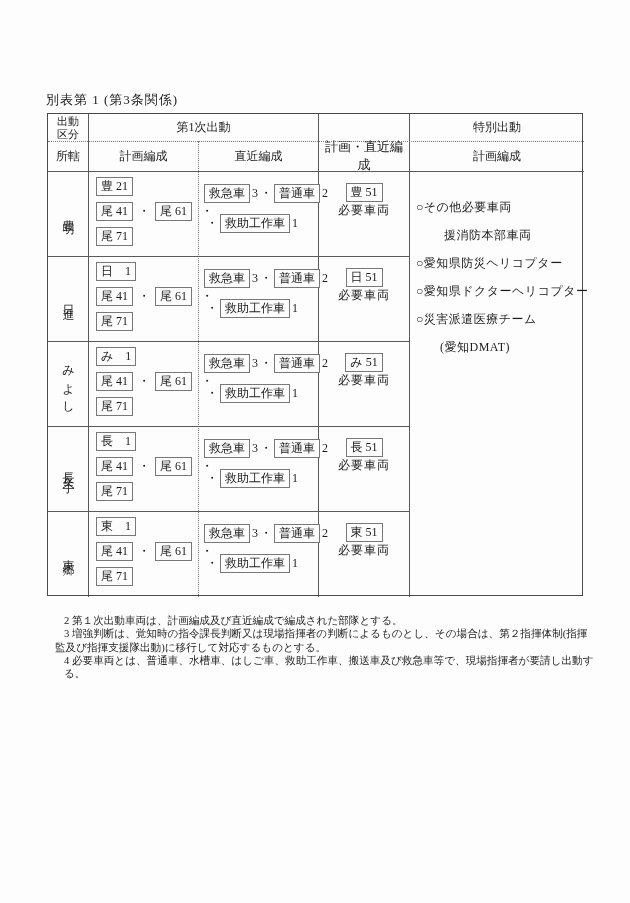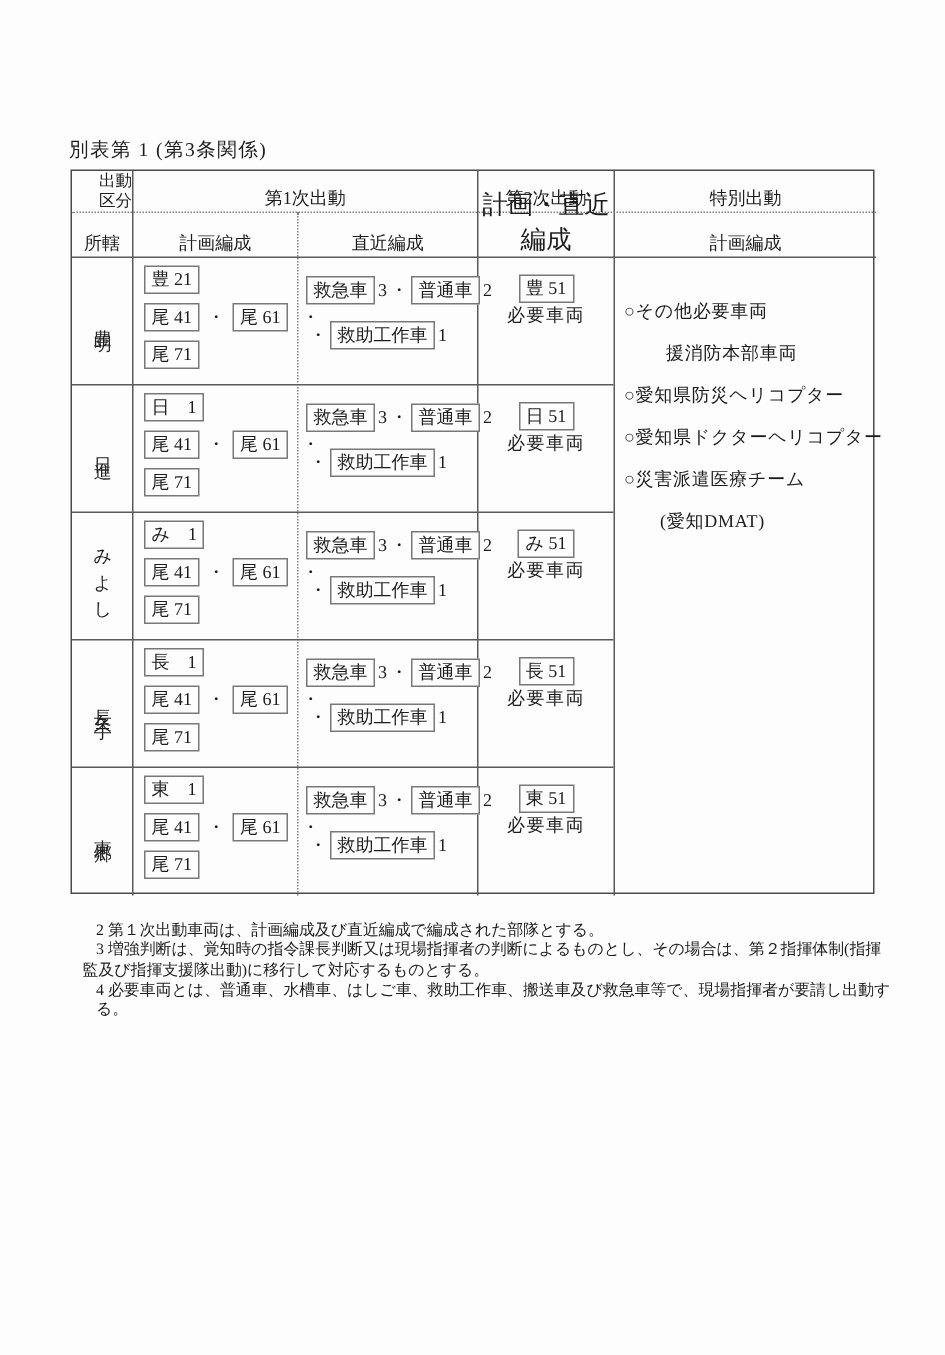--- a/index.html
+++ b/index.html
@@ -21,23 +21,23 @@
     width:536px; height:483px;
     border:1px solid #4a4a4a;
   }
   .vl { position:absolute; width:0; }
   .hl { position:absolute; height:0; }
   .vl.solid { border-left:1px solid #5a5a5a; }
   .vl.dot   { border-left:1px dotted #808080; }
   .hl.solid { border-top:1px solid #5a5a5a; }
   .hl.dot   { border-top:1px dotted #808080; }
   .cell { position:absolute; font-size:12px; }
-  .hcell { display:flex; align-items:flex-end; justify-content:center; text-align:center; }
+  .hcell { display:flex; align-items:center; justify-content:center; text-align:center; }
   .hc1 { flex-direction:column; font-size:11px; line-height:12.5px; }
-  .hc-small { font-size:17px; letter-spacing:0; }
+  .hc-small { font-size:13px; letter-spacing:0; }
   .citycell {
     display:flex; align-items:center; justify-content:center;
   }
   .cityname {
     writing-mode:vertical-rl; text-orientation:upright;
     letter-spacing:4px; font-size:12px;
   }
   .plancell { padding:6px 0 0 7px; }
   .pl { height:20px; margin-bottom:5px; white-space:nowrap; }
   .bx {
@@ -87,21 +87,20 @@
   <div class="hl solid" style="top:142px;left:0;width:361px"></div>
   <div class="hl solid" style="top:227px;left:0;width:361px"></div>
   <div class="hl solid" style="top:312px;left:0;width:361px"></div>
   <div class="hl solid" style="top:397px;left:0;width:361px"></div>
 
   <div class="cell hcell hc1" style="left:0;top:0;width:40px;height:27px">
     <div>出動</div>
     <div>区分</div>
   </div>
   <div class="cell hcell" style="left:41px;top:0;width:229px;height:27px">第1次出動</div>
-  <div class="cell hcell" style="left:271px;top:0;width:90px;height:27px">第2次出動</div>
   <div class="cell hcell" style="left:362px;top:0;width:174px;height:27px">特別出動</div>
 
   <div class="cell hcell" style="left:0;top:27px;width:40px;height:30px">所轄</div>
   <div class="cell hcell" style="left:41px;top:27px;width:109px;height:30px">計画編成</div>
   <div class="cell hcell" style="left:151px;top:27px;width:119px;height:30px">直近編成</div>
   <div class="cell hcell hc-small" style="left:271px;top:27px;width:90px;height:30px">計画・直近編成</div>
   <div class="cell hcell" style="left:362px;top:27px;width:174px;height:30px">計画編成</div>
 
   <div class="cell citycell" style="left:0;top:57px;width:40px;height:85px">
     <span class="cityname">豊明</span>

